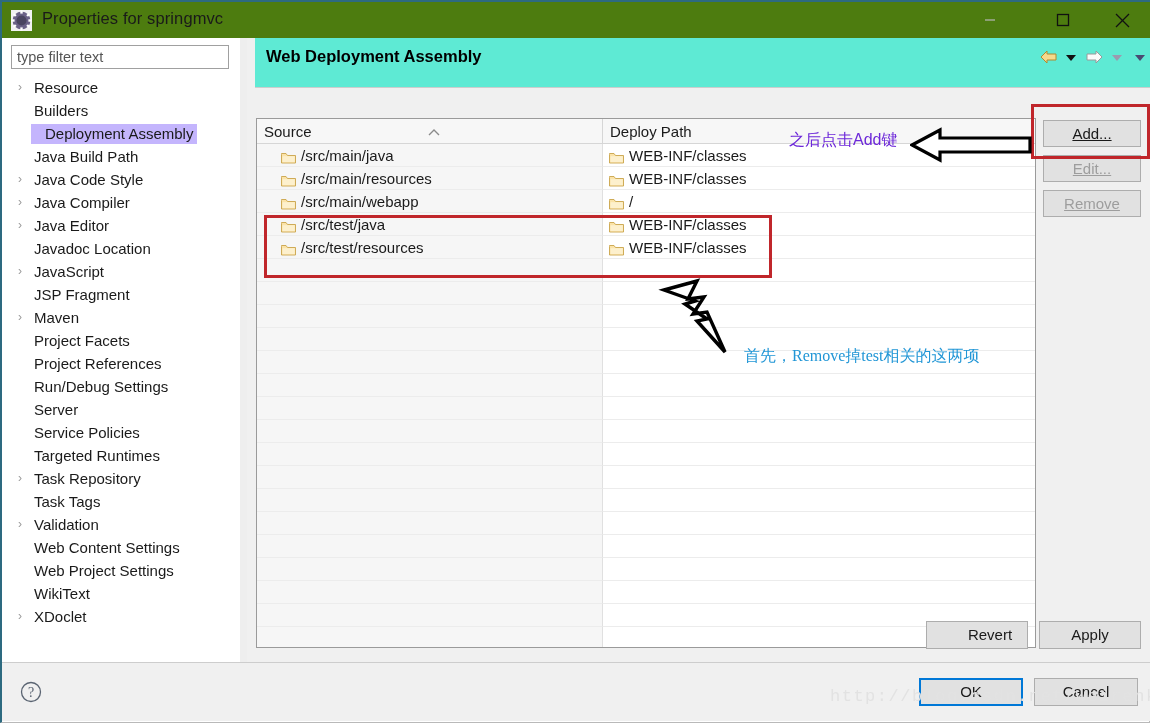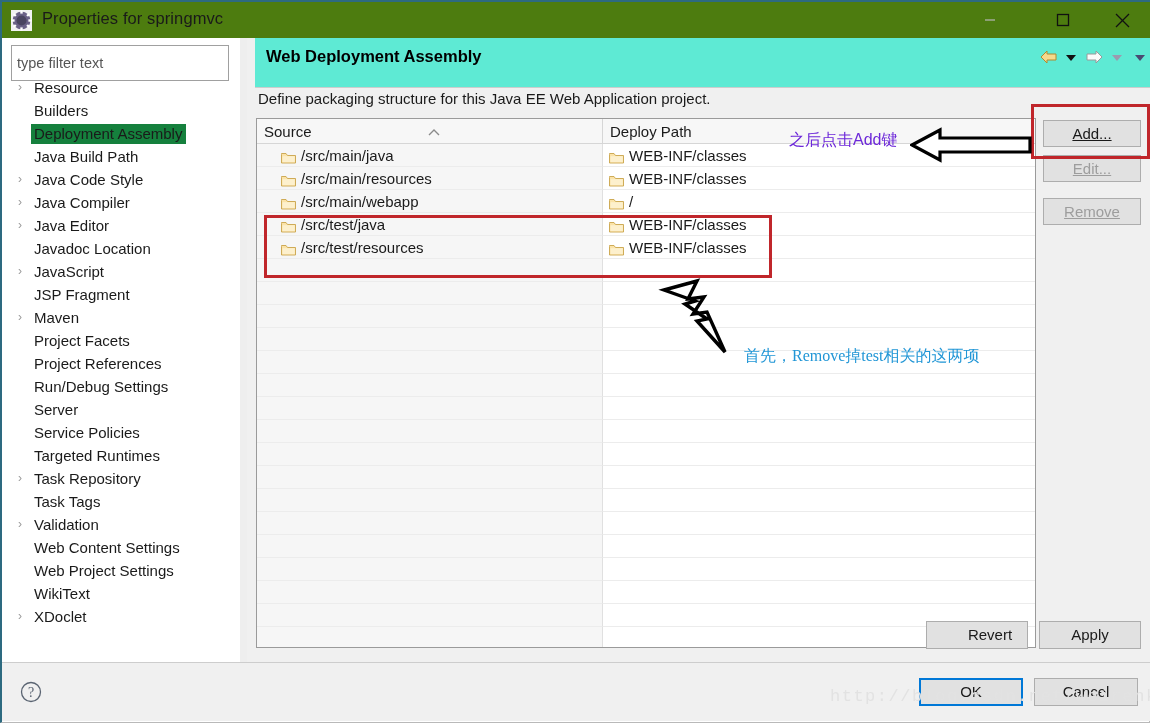--- a/index.html
+++ b/index.html
@@ -42,41 +42,41 @@
   #btn-max { left: 1038px; }
   #btn-close { left: 1097px; }
   .winbtn svg { display: block; }
 
   
   #leftpanel {
     position: absolute; left: 0; top: 38px; width: 238px; height: 624px;
     background: #ffffff;
   }
   #filter-input {
-    position: absolute; left: 9px; top: 7px; width: 218px; height: 36px;
+    position: absolute; left: 9px; top: 7px; width: 218px; height: 24px;
     border: 1px solid #a0a0a0; background: #fff;
     font-family: "Liberation Sans", sans-serif;
     font-size: 14.5px; color: #555; padding: 0 5px; outline: none;
   }
   #filter-input::placeholder { color: #555; opacity: 1; }
   #tree {
     position: absolute; left: 0; top: 38px; width: 238px; height: 586px;
     overflow: hidden;
   }
   .tree-item {
     position: relative; height: 23px; line-height: 23px;
     font-size: 15px; color: #1a1a1a; white-space: nowrap;
     padding-left: 32px; cursor: default;
   }
   .tree-item .twisty {
     position: absolute; left: 16px; top: 0; height: 23px;
     line-height: 23px; color: #9a9a9a; font-size: 12px;
   }
   .tree-item.selected .label-box {
-    background: #15803d; padding: 1px 4px 2px 3px; margin-left: -3px;
+    background: #c4b5fd; padding: 1px 4px 2px 14px; margin-left: -3px;
   }
 
   
   #vdivider {
     position: absolute; left: 238px; top: 38px; width: 7px; height: 624px;
     background: #eeeeee;
   }
 
   
   #rightpanel {
@@ -139,21 +139,21 @@
   .sidebtn {
     position: absolute; left: 796px; width: 98px; height: 27px;
     background: #e1e1e1; border: 1px solid #adadad;
     font-family: "Liberation Sans", sans-serif; font-size: 15px;
     color: #1a1a1a; text-align: center; line-height: 25px;
     cursor: default; padding: 0; text-decoration: underline;
   }
   .sidebtn.disabled { color: #9d9d9d; }
   #btn-add { top: 82px; }
   #btn-edit { top: 117px; }
-  #btn-remove { top: 152px; margin-top: 8px; }
+  #btn-remove { top: 152px; }
 
   
   #btn-revert, #btn-apply {
     position: absolute; top: 583px; width: 102px; height: 28px;
     background: #e1e1e1; border: 1px solid #adadad;
     font-family: "Liberation Sans", sans-serif; font-size: 15px;
     color: #1a1a1a; text-align: center; line-height: 26px; cursor: default;
   }
   #btn-revert { left: 679px; padding-left: 26px; }
   #btn-apply { left: 792px; }
@@ -301,21 +301,20 @@
             </svg>
         </span>
         <span class="navitem">
           <svg width="10" height="7" viewBox="0 0 10 7">
               <path d="M0,1 L10,1 L5,7 Z" fill="#4a4a72"></path>
             </svg>
         </span>
       </div>
     </div>
 
-    <div id="page-desc">Define packaging structure for this Java EE Web Application project.</div>
 
     <div id="table">
       <div id="thead">
         <div class="th" id="th-source">
           <span>Source</span>
           <span id="sort-indicator">
             <svg width="14" height="10" viewBox="0 0 14 10">
                 <path d="M2,7 L7,2 L12,7" fill="none" stroke="#8a8a8a" stroke-width="1.4"></path>
               </svg>
           </span>

